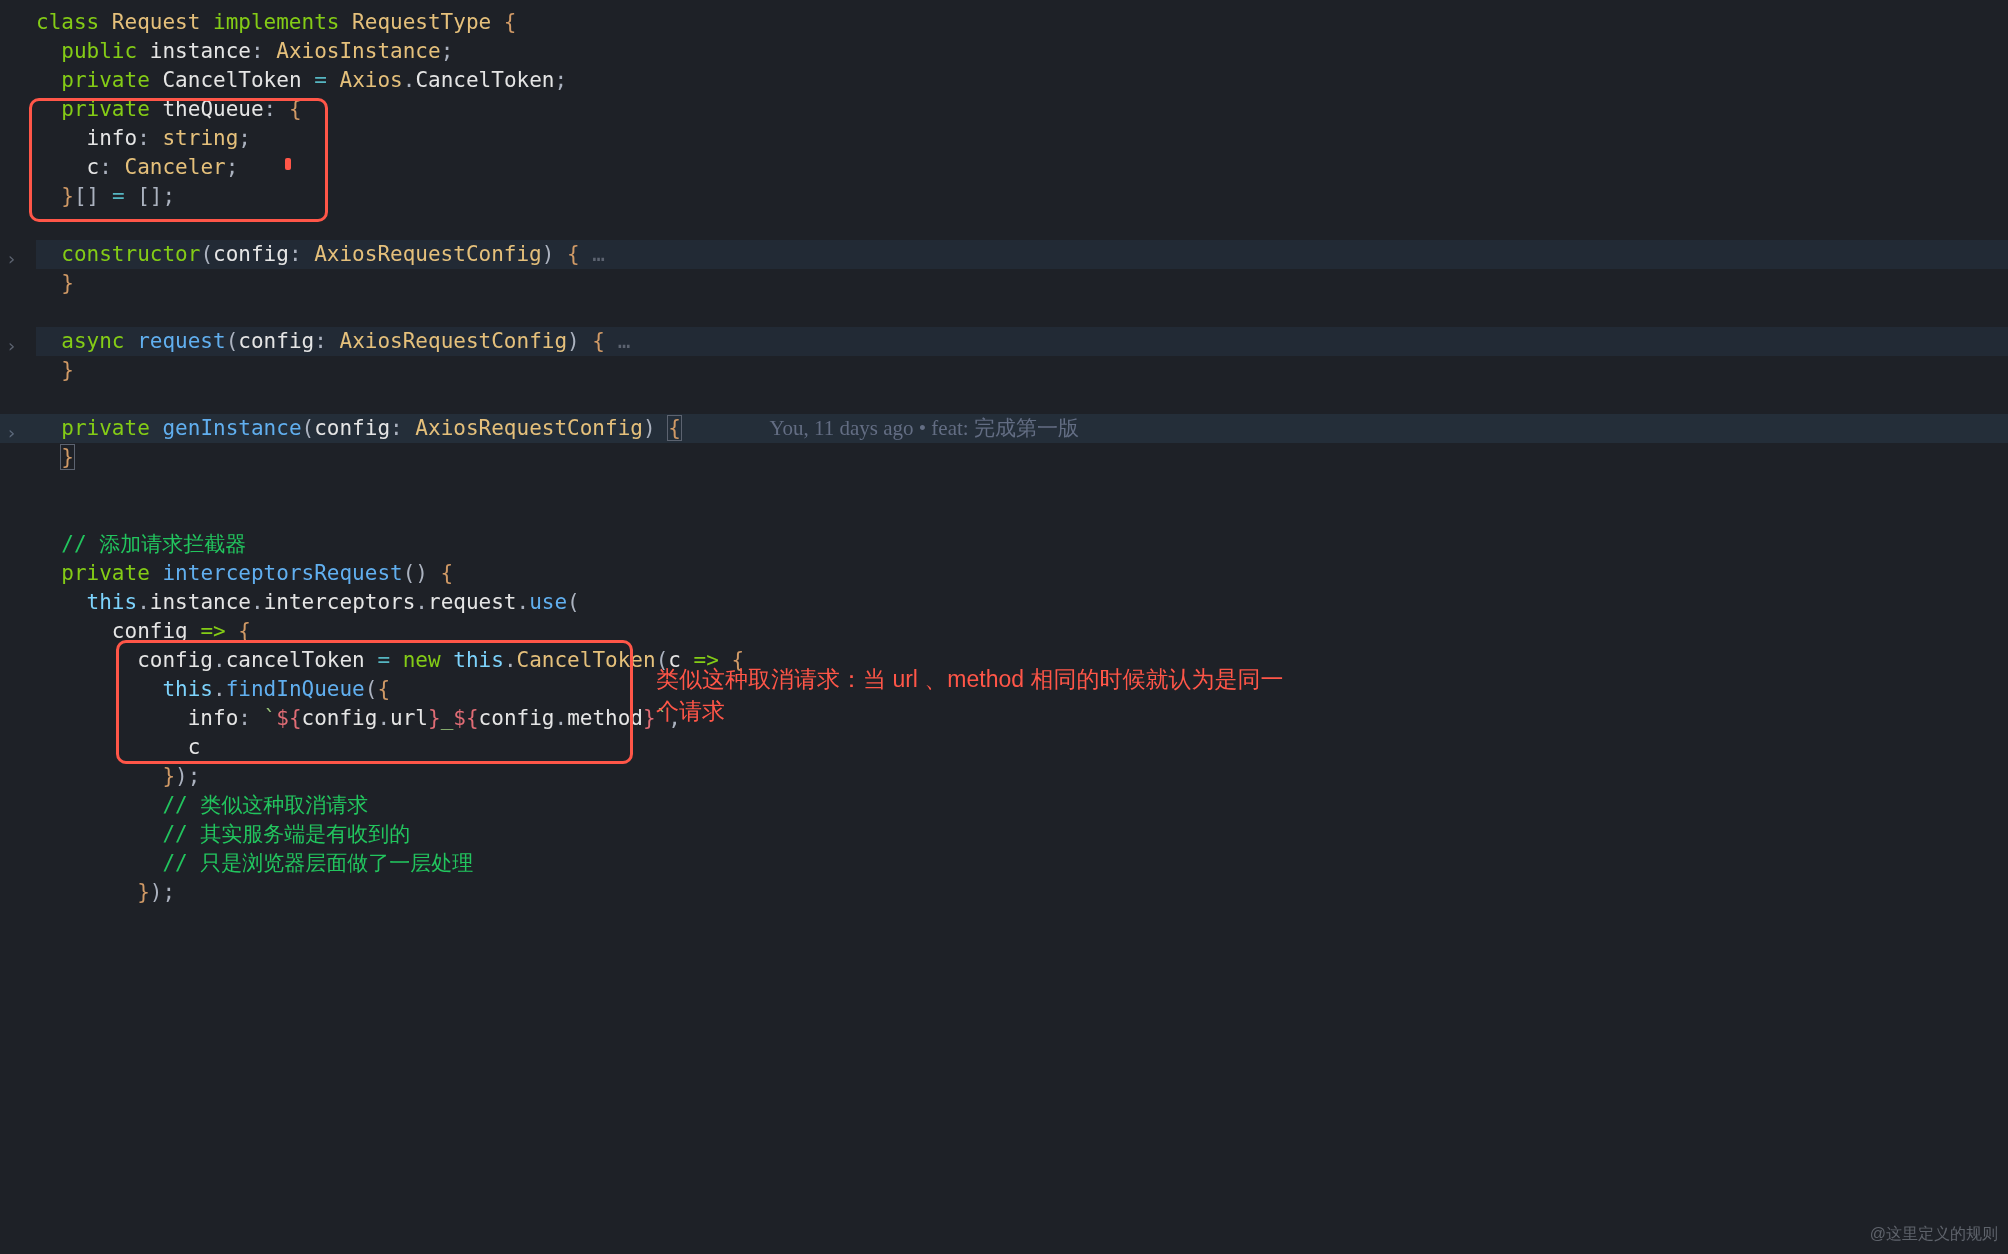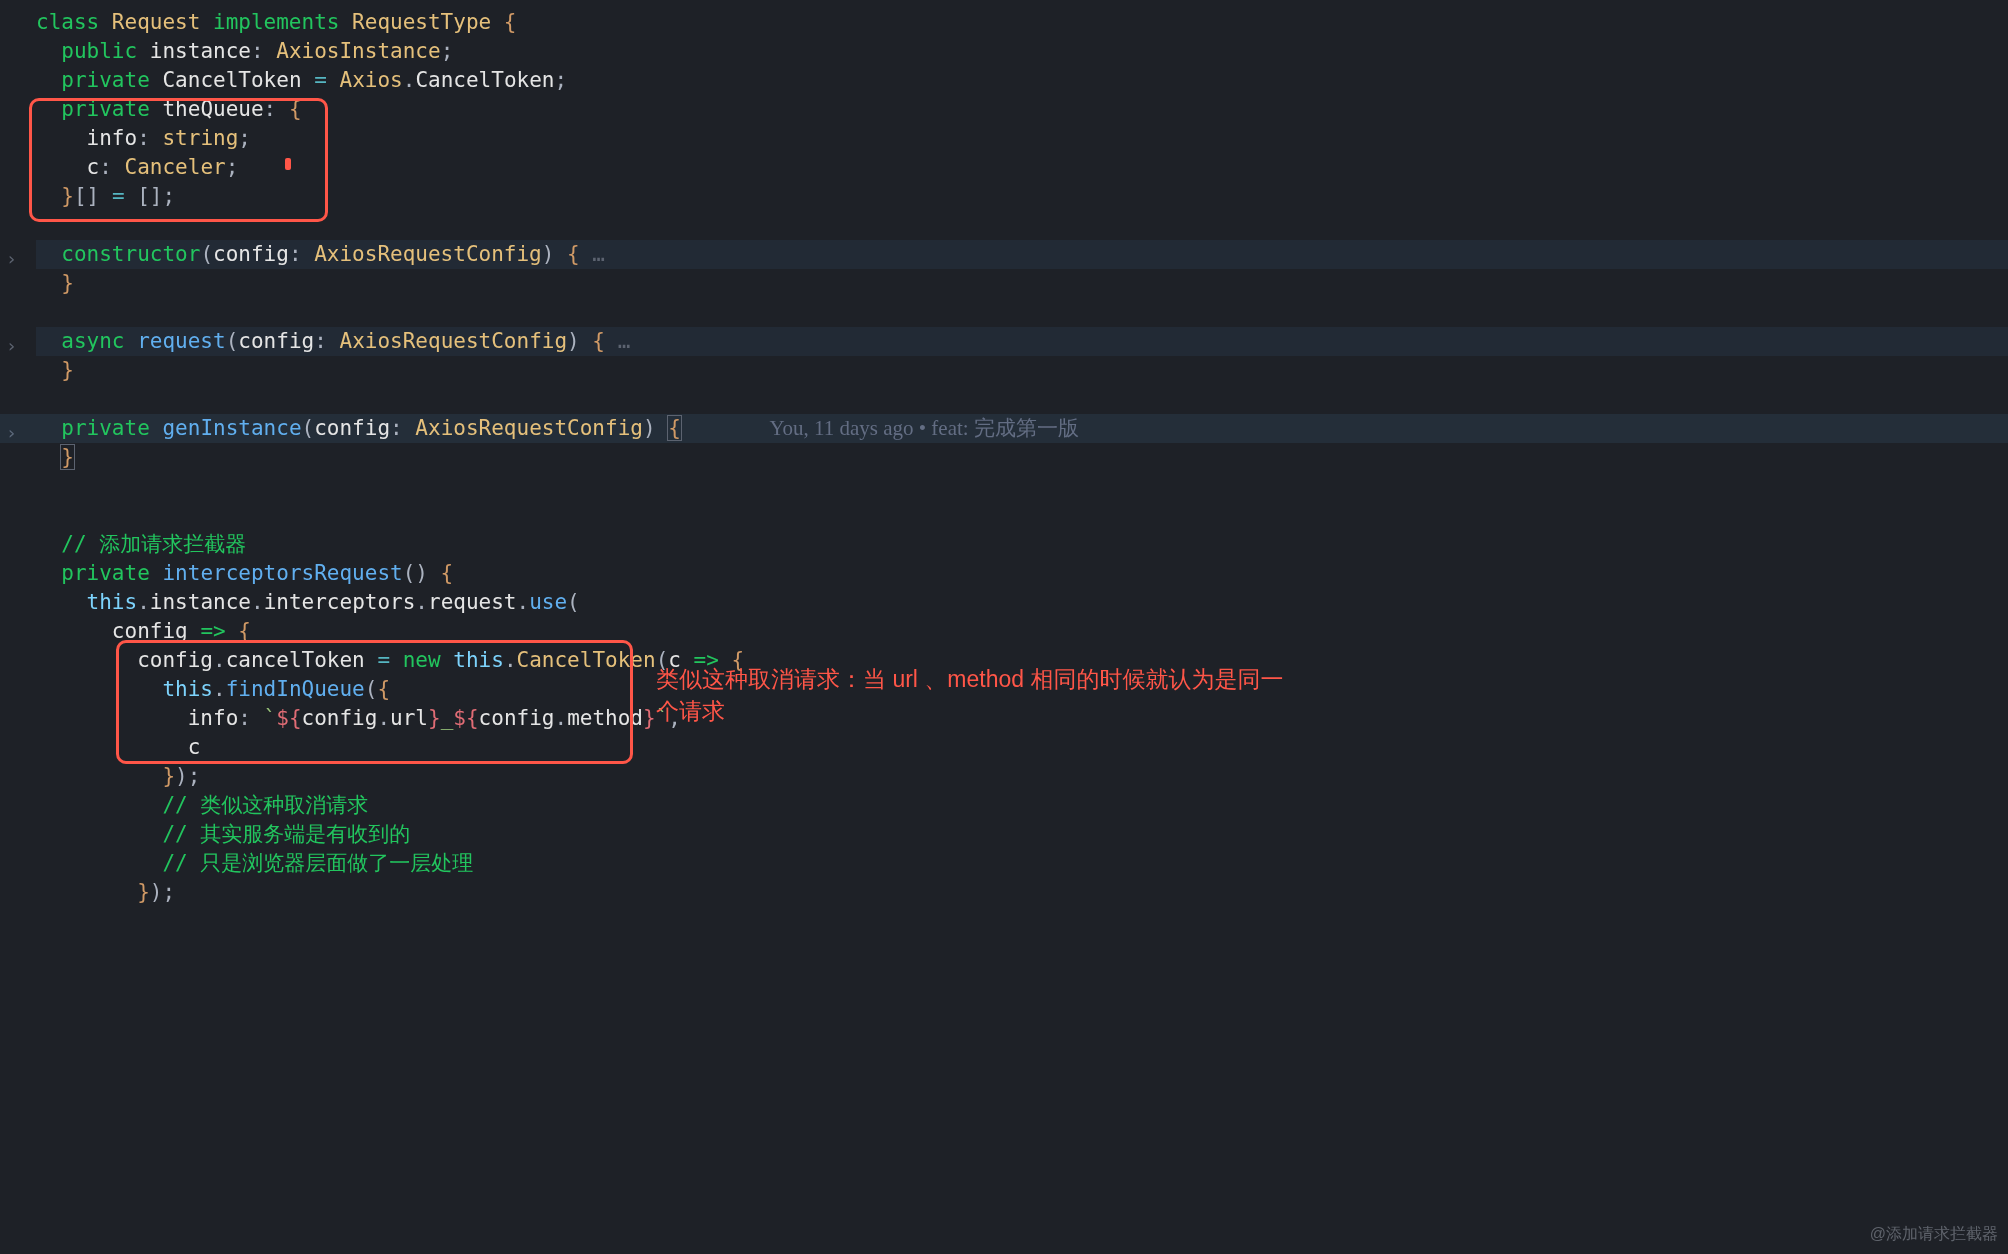--- a/index.html
+++ b/index.html
@@ -34,21 +34,21 @@
   .code {
     margin-left: 36px;
     white-space: pre;
   }
   .line { height: 29px; position: relative; }
   .line.hl { background: rgba(97, 175, 239, 0.07); }
   .line.cur { background: rgba(97, 175, 239, 0.09); margin-left: -36px; padding-left: 36px; }
   .line.hl.ext, .line.cur.ext { margin-right: -2000px; }
   
   
-  .kw  { color: #22c55e; }   
+  .kw  { color: #84cc16; }   
   .cls { color: #e5c07b; }   
   .fn  { color: #61afef; }   
   .var { color: #e5e5e5; }   
   .this{ color: #7dd3fc; }   
   .str { color: #98c379; }   
   .tint{ color: #e06c75; }   
   .op  { color: #56b6c2; }   
   .pun { color: #abb2bf; }   
   .bra { color: #d19a66; }
   .cmt { color: #22c55e; }
@@ -118,13 +118,13 @@
       <div class="fold-marker" style="top: 410px;">›</div>
     </div>
   <div class="code" id="code"><div class="line"><span class="kw">class </span><span class="cls">Request </span><span class="kw">implements </span><span class="cls">RequestType </span><span class="bra">{</span></div><div class="line">  <span class="kw">public </span><span class="var">instance</span><span class="pun">: </span><span class="cls">AxiosInstance</span><span class="pun">;</span></div><div class="line">  <span class="kw">private </span><span class="var">CancelToken</span><span class="pun"> </span><span class="op">=</span><span class="pun"> </span><span class="cls">Axios</span><span class="pun">.</span><span class="var">CancelToken</span><span class="pun">;</span></div><div class="line">  <span class="kw">private </span><span class="var">theQueue</span><span class="pun">: </span><span class="bra">{</span></div><div class="line">    <span class="var">info</span><span class="pun">: </span><span class="cls">string</span><span class="pun">;</span></div><div class="line">    <span class="var">c</span><span class="pun">: </span><span class="cls">Canceler</span><span class="pun">;</span></div><div class="line">  <span class="bra">}</span><span class="pun">[] </span><span class="op">=</span><span class="pun"> []</span><span class="pun">;</span></div><div class="line"></div><div class="line hl ext">  <span class="kw">constructor</span><span class="pun">(</span><span class="var">config</span><span class="pun">: </span><span class="cls">AxiosRequestConfig</span><span class="pun">) </span><span class="bra">{</span><span class="fold-dots"> …</span></div><div class="line">  <span class="bra">}</span></div><div class="line"></div><div class="line hl ext">  <span class="kw">async </span><span class="fn">request</span><span class="pun">(</span><span class="var">config</span><span class="pun">: </span><span class="cls">AxiosRequestConfig</span><span class="pun">) </span><span class="bra">{</span><span class="fold-dots"> …</span></div><div class="line">  <span class="bra">}</span></div><div class="line"></div><div class="line cur ext">  <span class="kw">private </span><span class="fn">genInstance</span><span class="pun">(</span><span class="var">config</span><span class="pun">: </span><span class="cls">AxiosRequestConfig</span><span class="pun">) </span><span class="bra bracket-match">{</span>       <span class="lens">You, 11 days ago • feat: 完成第一版</span></div><div class="line">  <span class="bra bracket-match">}</span></div><div class="line"></div><div class="line"></div><div class="line">  <span class="cmt">// 添加请求拦截器</span></div><div class="line">  <span class="kw">private </span><span class="fn">interceptorsRequest</span><span class="pun">() </span><span class="bra">{</span></div><div class="line">    <span class="this">this</span><span class="pun">.</span><span class="var">instance</span><span class="pun">.</span><span class="var">interceptors</span><span class="pun">.</span><span class="var">request</span><span class="pun">.</span><span class="fn">use</span><span class="pun">(</span></div><div class="line">      <span class="var">config</span><span class="pun"> </span><span class="kw">=&gt;</span><span class="pun"> </span><span class="bra">{</span></div><div class="line">        <span class="var">config</span><span class="pun">.</span><span class="var">cancelToken</span><span class="pun"> </span><span class="op">=</span><span class="pun"> </span><span class="kw">new</span><span class="pun"> </span><span class="this">this</span><span class="pun">.</span><span class="cls">CancelToken</span><span class="pun">(</span><span class="var">c</span><span class="pun"> </span><span class="kw">=&gt;</span><span class="pun"> </span><span class="bra">{</span></div><div class="line">          <span class="this">this</span><span class="pun">.</span><span class="fn">findInQueue</span><span class="pun">(</span><span class="bra">{</span></div><div class="line">            <span class="var">info</span><span class="pun">: </span><span class="str">`</span><span class="tint">${</span><span class="var">config</span><span class="pun">.</span><span class="var">url</span><span class="tint">}</span><span class="str">_</span><span class="tint">${</span><span class="var">config</span><span class="pun">.</span><span class="var">method</span><span class="tint">}</span><span class="str">`</span><span class="pun">,</span></div><div class="line">            <span class="var">c</span></div><div class="line">          <span class="bra">}</span><span class="pun">);</span></div><div class="line">          <span class="cmt">// 类似这种取消请求</span></div><div class="line">          <span class="cmt">// 其实服务端是有收到的</span></div><div class="line">          <span class="cmt">// 只是浏览器层面做了一层处理</span></div><div class="line">        <span class="bra">}</span><span class="pun">);</span></div></div>
 
   <div class="red-box-1"></div>
   <div class="red-cursor"></div>
   <div class="red-box-2"></div>
   <div class="annotation">类似这种取消请求：当 url 、method 相同的时候就认为是同一个请求</div>
 </div>
 
-<div class="watermark">@添加请求拦截器</div>
+<div class="watermark">@这里定义的规则</div>
 
 </body></html>

